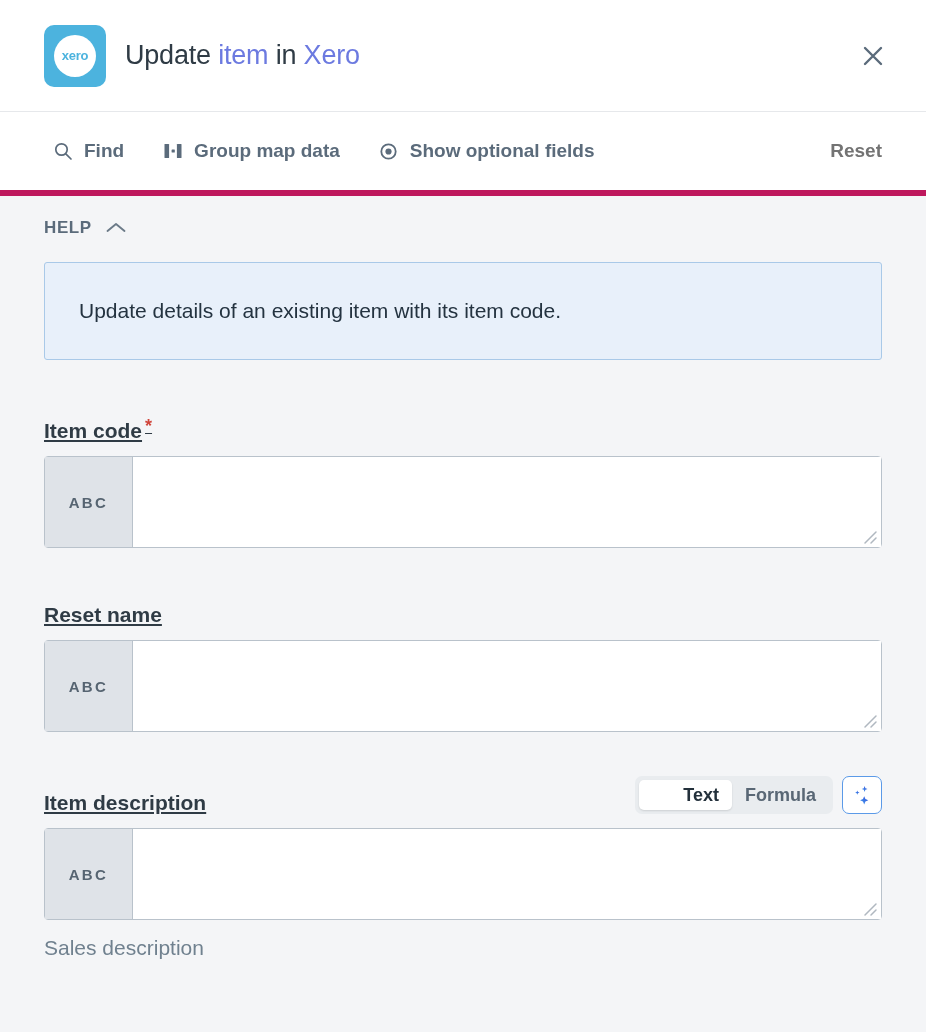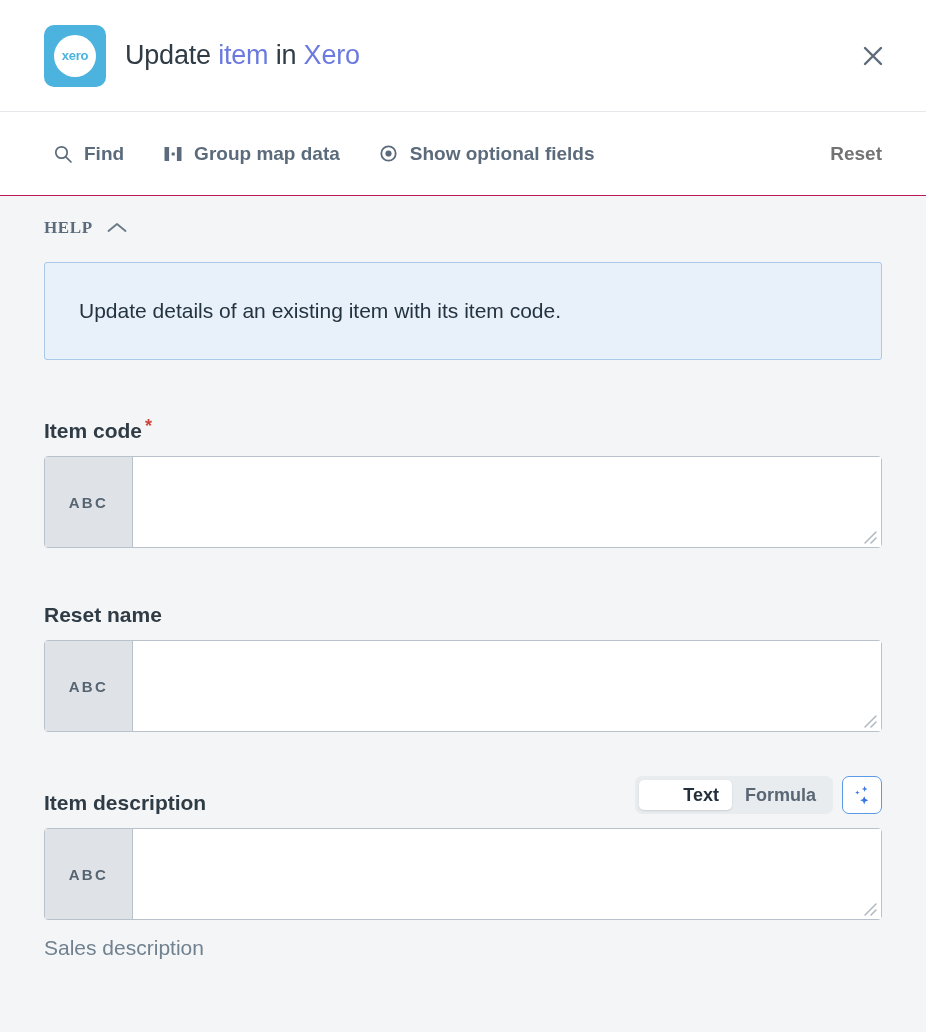--- a/index.html
+++ b/index.html
@@ -81,21 +81,21 @@
     cursor: pointer;
     flex: 0 0 46px;
     color: #5b6b7b;
   }
 
   
   .toolbar {
     height: 84px;
     flex: 0 0 84px;
     background: #ffffff;
-    border-bottom: 1px solid #be185d;
+    border-bottom: 6px solid #be185d;
     display: flex;
     align-items: center;
     padding: 0 44px 0 52px;
   }
   .tool-group {
     display: flex;
     align-items: center;
     flex: 1 1 auto;
     gap: 38px;
   }
@@ -141,21 +141,20 @@
     gap: 13px;
     padding-top: 22px;
     cursor: pointer;
     width: max-content;
   }
   .help-head .label {
     font-size: 17px;
     font-weight: 700;
     color: #5b6b7b;
     letter-spacing: 0.6px;
-    font-family: Liberation Serif, serif;
   }
   .chev {
     display: flex;
     align-items: center;
     color: #6b7a88;
   }
 
   .help-box {
     margin-top: 24px;
     background: #e8f0fa;
@@ -182,20 +181,21 @@
     justify-content: space-between;
     min-height: 34px;
   }
   .field-label {
     font-size: 21px;
     font-weight: 700;
     color: #2f3b45;
     display: flex;
     align-items: flex-start;
     line-height: 1.1;
+    text-decoration: underline;
   }
   .req {
     color: #d0453b;
     font-size: 18px;
     margin-left: 3px;
     line-height: 1;
     position: relative;
     top: -2px;
   }
 

